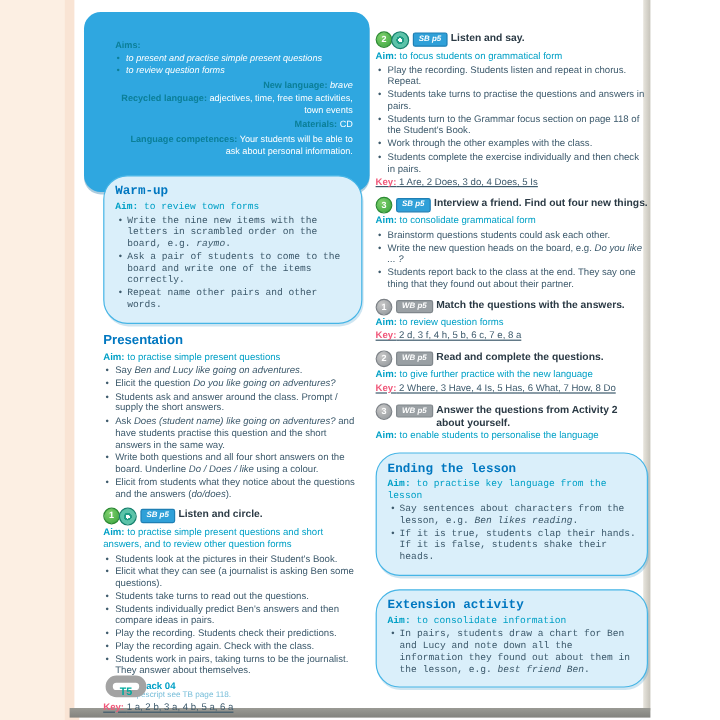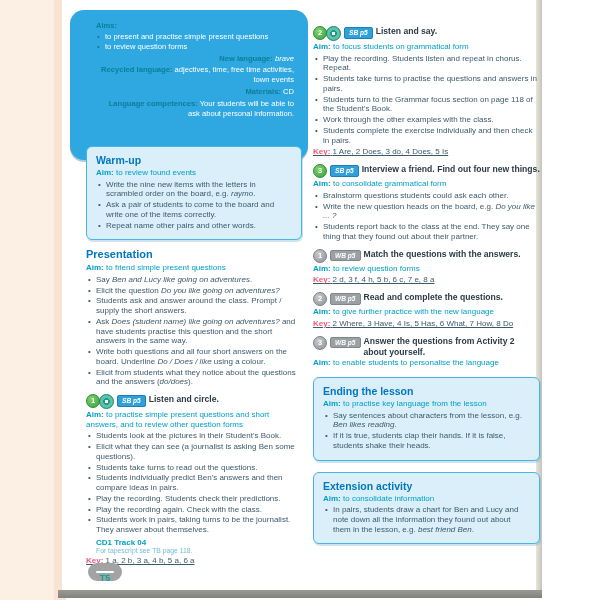--- a/index.html
+++ b/index.html
@@ -13,39 +13,40 @@
   .scan-left-strip{position:absolute;left:0;top:0;width:66px;height:600px;background:#fcefe3;}
   .scan-left-strip2{position:absolute;left:54px;top:0;width:12px;height:600px;background:#f9e4d4;}
   .page{position:absolute;left:62px;top:0;width:478px;height:592px;background:#ffffff;}
   .page-right-edge{position:absolute;left:536px;top:0;width:6px;height:592px;background:linear-gradient(to right,#e8e5dd,#c6c3ba);}
   .page-bottom-edge{position:absolute;left:58px;top:590px;width:484px;height:8px;background:linear-gradient(to bottom,#9a9a94,#83837e);}
 
   
   .header-box{
     position:absolute;left:70px;top:10px;width:238px;height:150px;
     background:#2fa7e0;border-radius:14px;
-    padding:11px 14px 8px 26px;box-sizing:border-box;
+    padding:23px 14px 8px 26px;box-sizing:border-box;
     box-shadow:0 2px 0 rgba(20,110,160,.35);
     color:#ffffff;font-size:7.6px;line-height:1.3;
   }
   .header-box .hlabel{color:#0b7f98;font-weight:bold;}
   .header-box ul{margin:1px 0 2px 0;padding-left:9px;list-style:none;}
-  .header-box li{position:relative;margin:0;}
+  .header-box li{position:relative;margin:0;font-style:italic;}
   .header-box li::before{content:"•";position:absolute;left:-8px;color:#0b7f98;}
   .header-box .hrow{margin-top:2px;text-align:right;}
 
   
   .col-left{position:absolute;left:86px;top:146px;width:216px;}
   .col-right{position:absolute;left:313px;top:26px;width:227px;}
   i{font-style:italic;}
 
   .round-box{
-    background:#daeffa;border:1.6px solid #46b5e6;border-radius:6px;
+    background:#daeffa;border:1.6px solid #46b5e6;border-radius:20px;
     padding:7px 9px 8px 9px;box-shadow:1px 2px 0 rgba(60,150,200,.25);
     box-sizing:border-box;
+    font-family:Liberation Mono, monospace;
   }
   .box-title{color:#0077c0;font-weight:bold;font-size:10.5px;margin:0 0 2px 0;}
   .section-title{color:#0077c0;font-weight:bold;font-size:11px;margin:8px 0 3px 0;}
 
   .aim{color:#00a0c6;font-size:8px;line-height:1.2;margin:1px 0 2px 0;}
   .aim .albl{font-weight:bold;}
 
   ul.bullets{margin:2px 0 0 0;padding-left:10px;list-style:none;}
   ul.bullets li{position:relative;margin:0 0 1px 0;color:#3d5a6c;font-size:8px;line-height:1.22;}
   ul.bullets li::before{content:"•";position:absolute;left:-8px;color:#3d5a6c;}
@@ -73,21 +74,21 @@
     flex:0 0 auto;color:#fff;font-size:6.6px;font-style:italic;font-weight:bold;
     padding:1px 4px 1.5px 4px;border-radius:2px;margin-top:1px;white-space:nowrap;
   }
   .tag.sb{background:#2fa0d8;border:1px solid #1f7fb4;}
   .tag.wb{background:#9aa0a4;border:1px solid #80878c;}
   .act-title{color:#2b3a45;font-weight:bold;font-size:8.6px;line-height:1.25;}
 
   
   .page-pill{
     position:absolute;left:88px;top:563px;width:34px;height:18px;
-    background:#fff;border:8px solid #a3a3a3;border-radius:11px;
+    background:#fff;border:6px solid #a3a3a3;border-radius:11px;
     box-sizing:border-box;text-align:center;
     color:#00a99d;font-weight:bold;font-size:9px;line-height:14px;
   }
 </style>
 </head>
 <body>
 
 <div class="scan-left-strip"></div>
 <div class="scan-left-strip2"></div>
 <div class="page"></div>
@@ -117,33 +118,33 @@
     <span>Your students will be able to ask about personal information.</span>
   </div>
 </div>
 
 <div class="col-left">
 
   <div class="round-box">
     <div class="box-title">Warm-up</div>
     <div class="aim">
       <span class="albl">Aim:</span>
-      <span>to review found events</span>
+      <span>to review town forms</span>
     </div>
     <ul class="bullets">
         <li>Write the nine new items with the letters in scrambled order on the board, e.g. <i>raymo</i>.</li>
         <li>Ask a pair of students to come to the board and write one of the items correctly.</li>
         <li>Repeat name other pairs and other words.</li>
       </ul>
   </div>
 
   <div class="section-title">Presentation</div>
   <div class="aim">
     <span class="albl">Aim:</span>
-    <span>to friend simple present questions</span>
+    <span>to practise simple present questions</span>
   </div>
   <ul class="bullets">
       <li>Say <i>Ben and Lucy like going on adventures</i>.</li>
       <li>Elicit the question <i>Do you like going on adventures?</i></li>
       <li>Students ask and answer around the class. Prompt / supply the short answers.</li>
       <li>Ask <i>Does (student name) like going on adventures?</i> and have students practise this question and the short answers in the same way.</li>
       <li>Write both questions and all four short answers on the board. Underline <i>Do / Does / like</i> using a colour.</li>
       <li>Elicit from students what they notice about the questions and the answers (<i>do/does</i>).</li>
     </ul>
 

